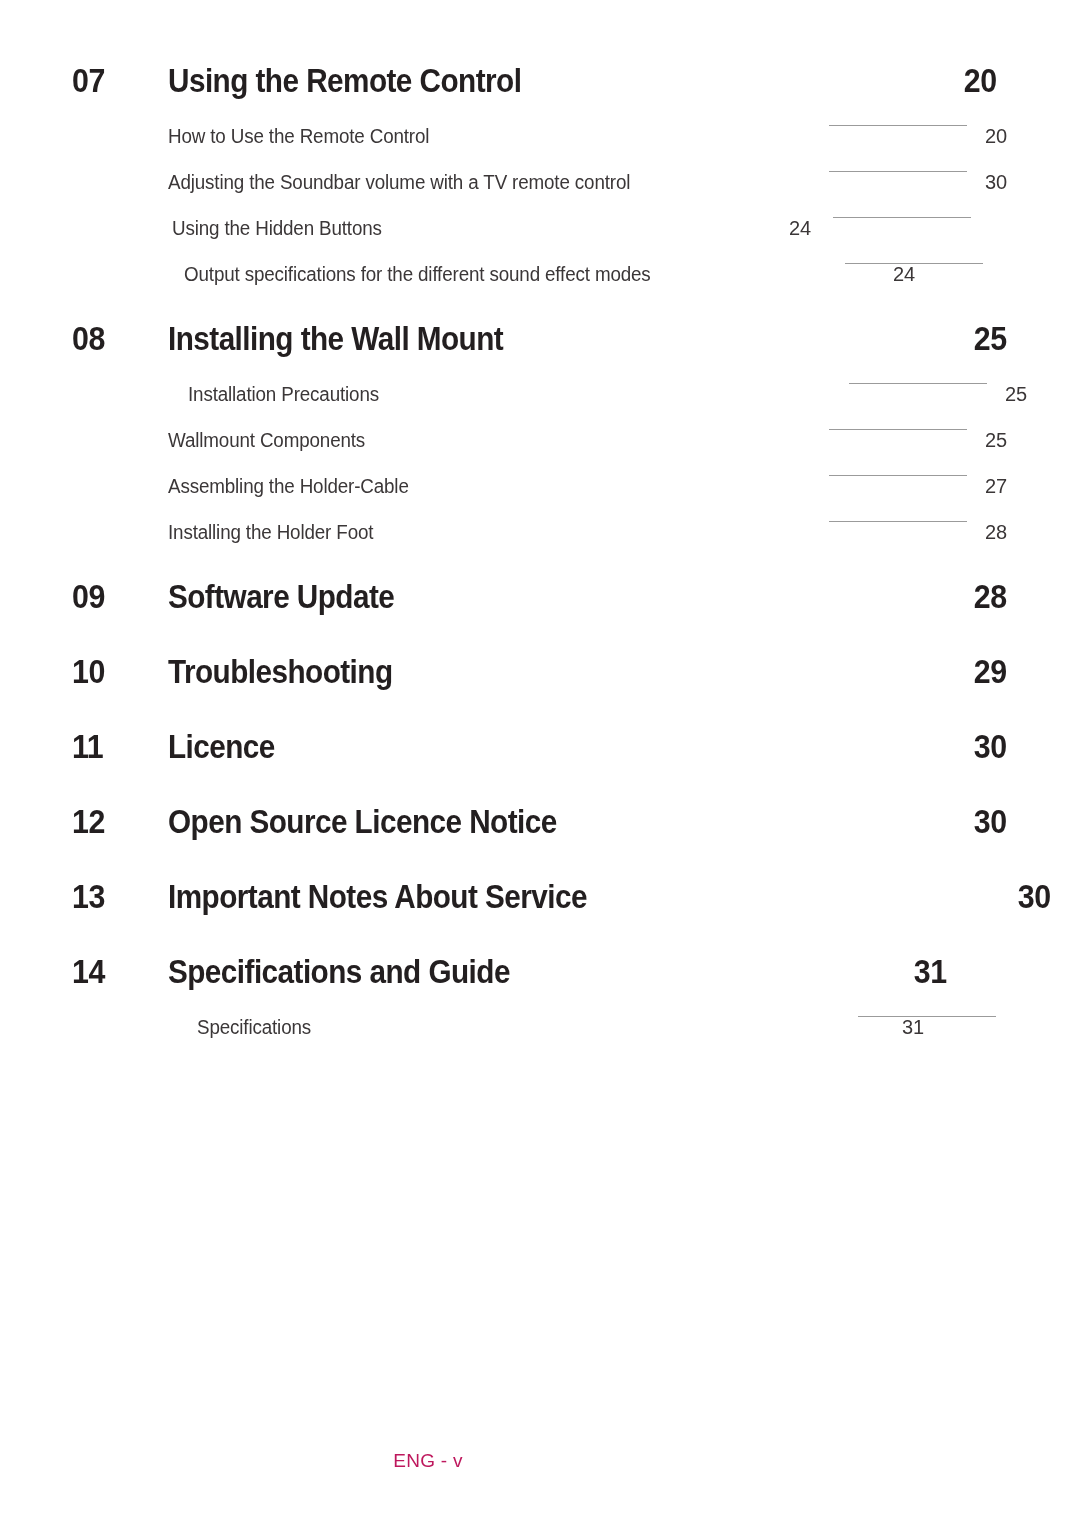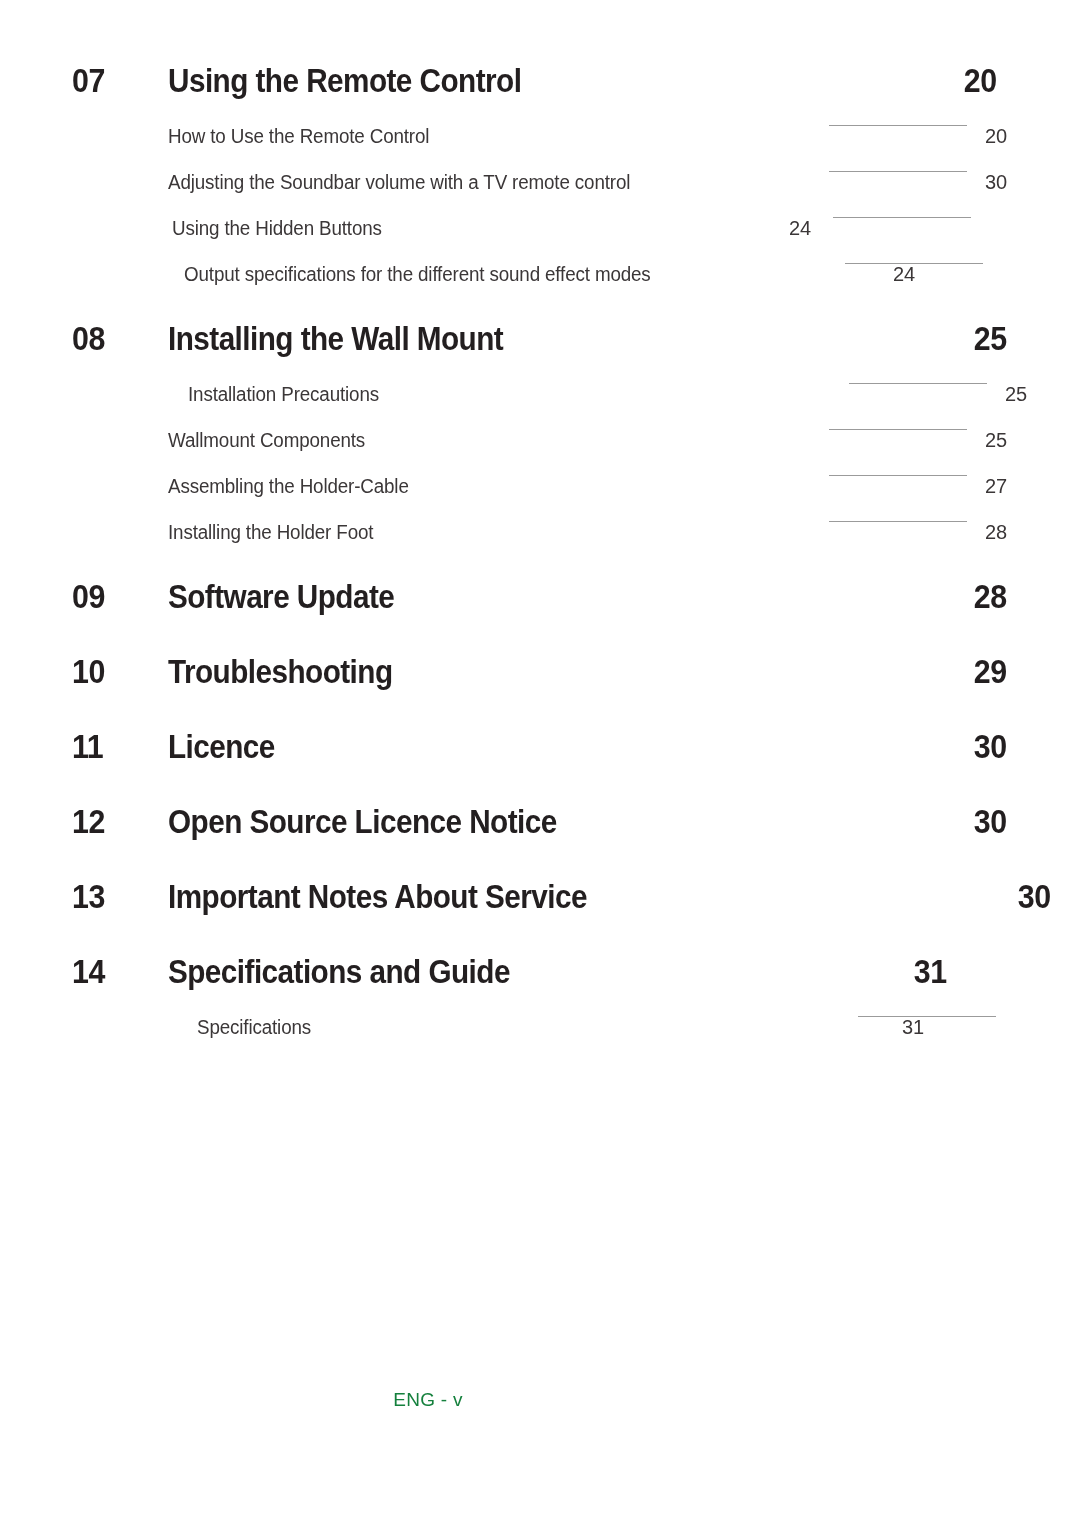--- a/index.html
+++ b/index.html
@@ -104,25 +104,25 @@
     font-size: 20px;
     font-weight: normal;
     color: #3b3738;
     letter-spacing: -0.1px;
   }
 
   
   .footer {
     position: absolute;
     left: 0;
-    top: 1389px;
+    top: 1450px;
     width: 856px;
     text-align: center;
     font-size: 19px;
-    color: #15803d;
+    color: #be185d;
     letter-spacing: 0.3px;
   }
 </style>
 </head>
 <body>
 
 <div id="page">
 
   <div class="toc" id="toc-root">
       <div class="section-row" style="position: absolute; top: 62px; left: 0px; width: 1070px;">

